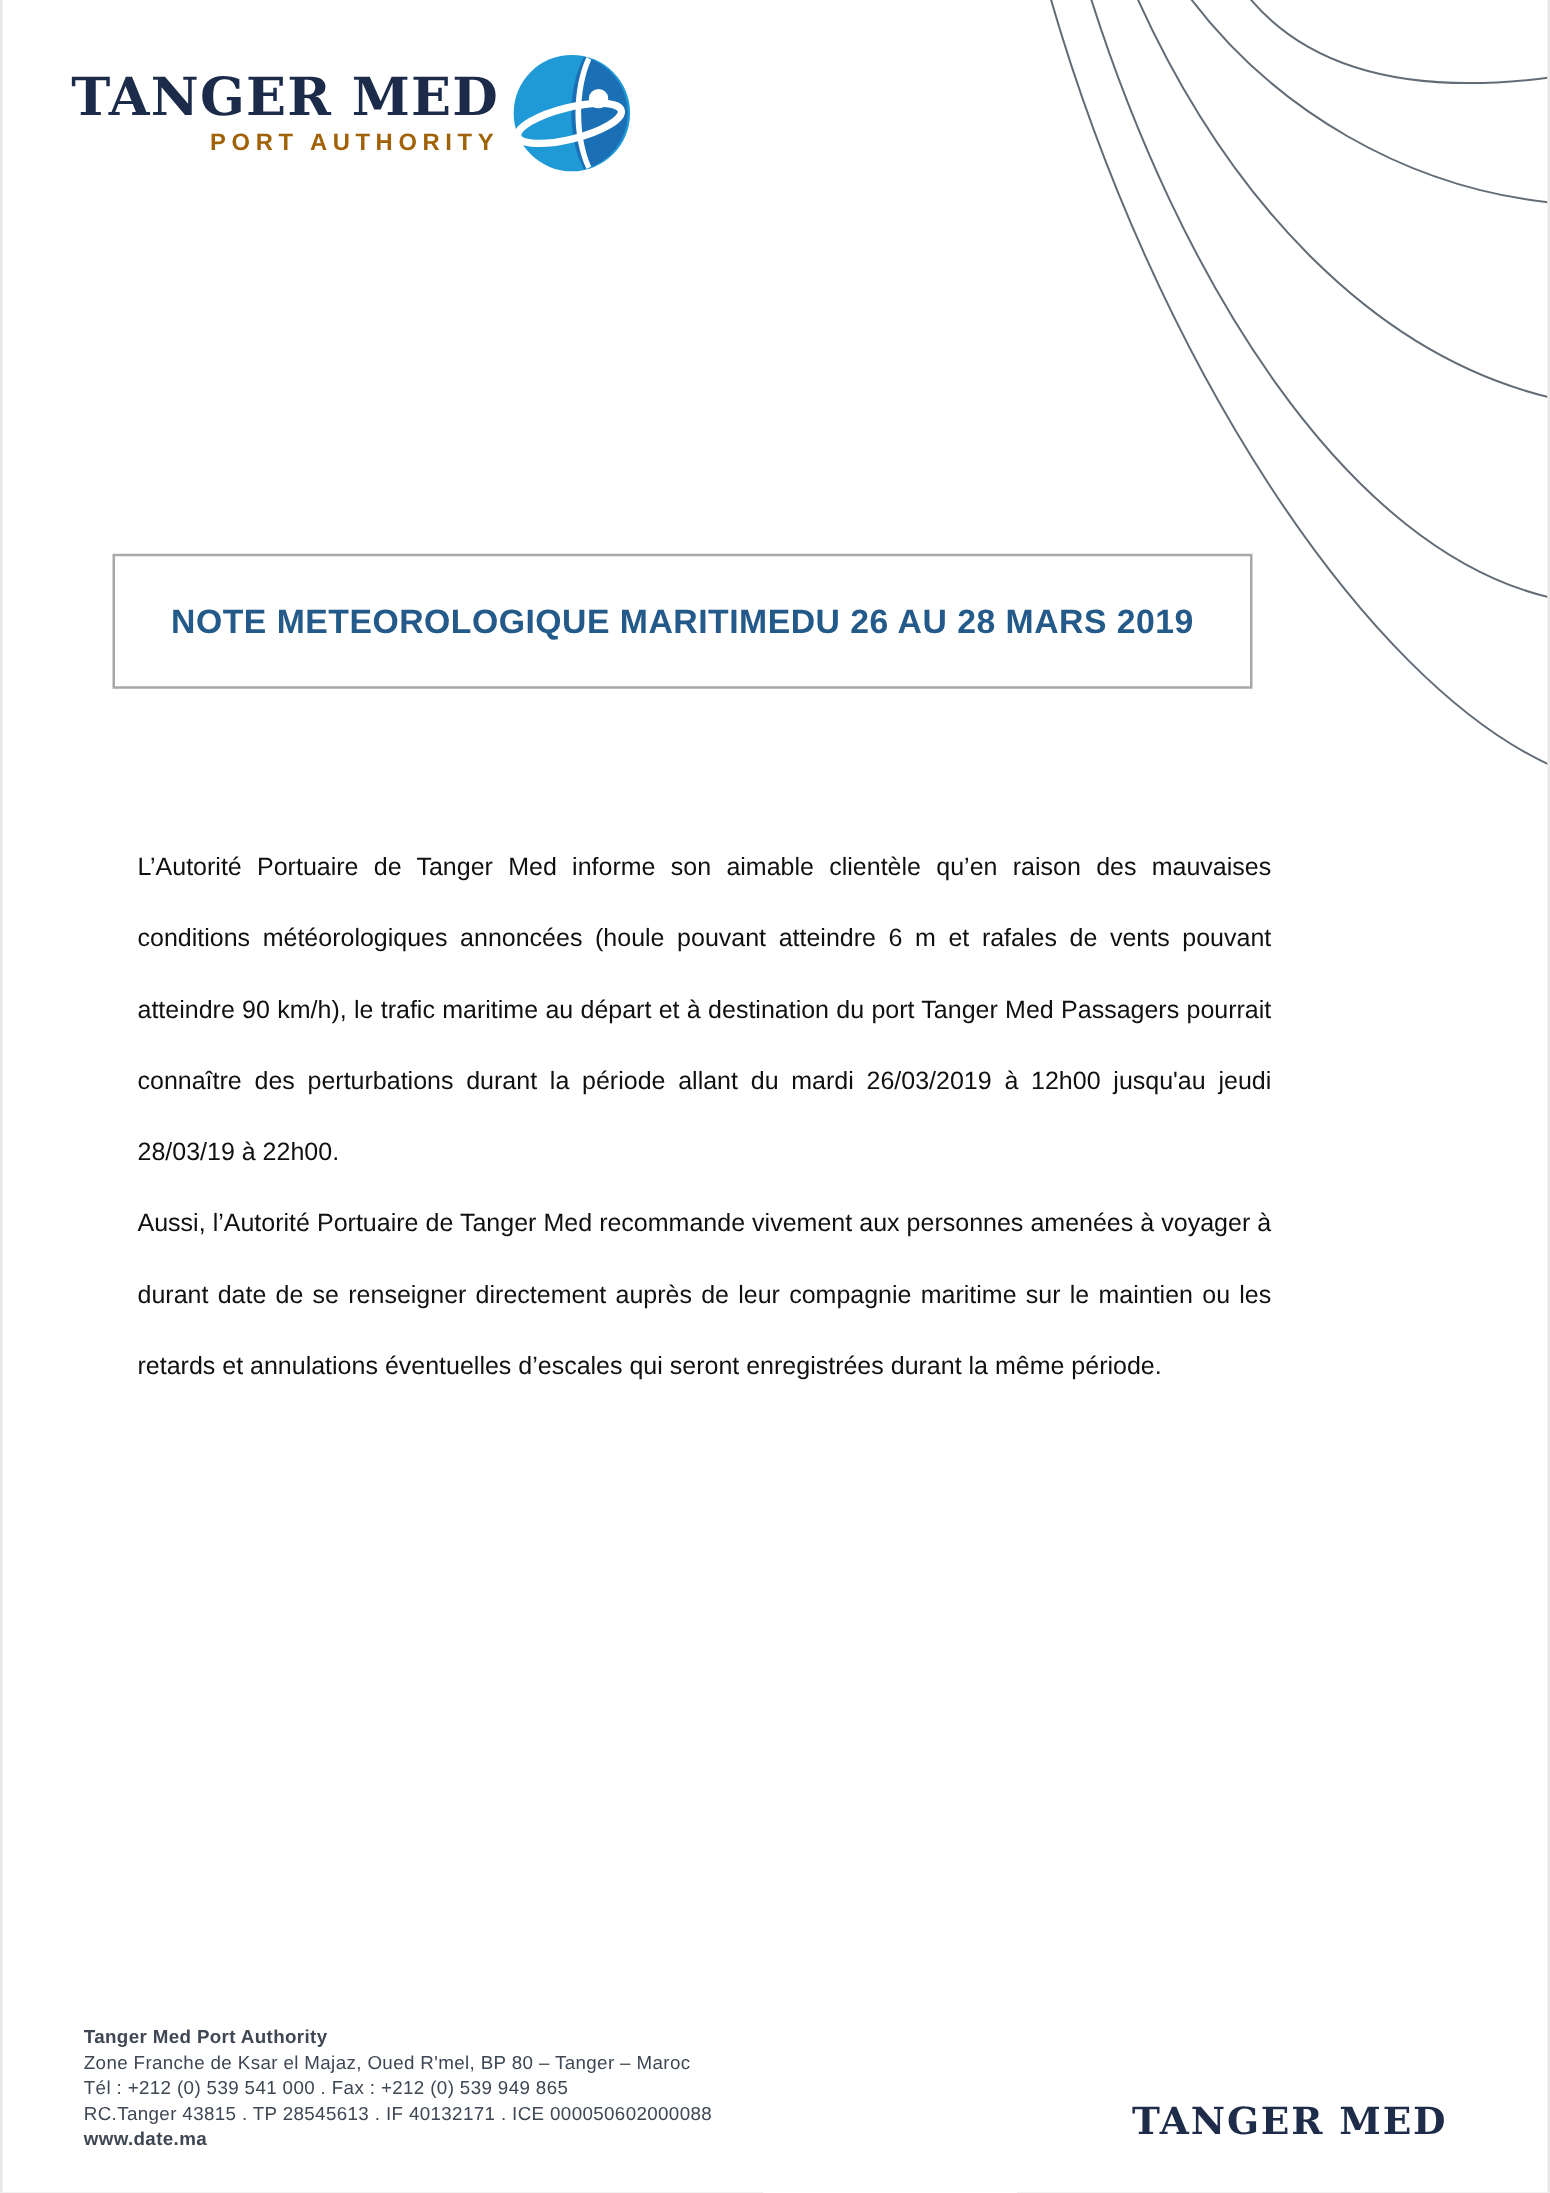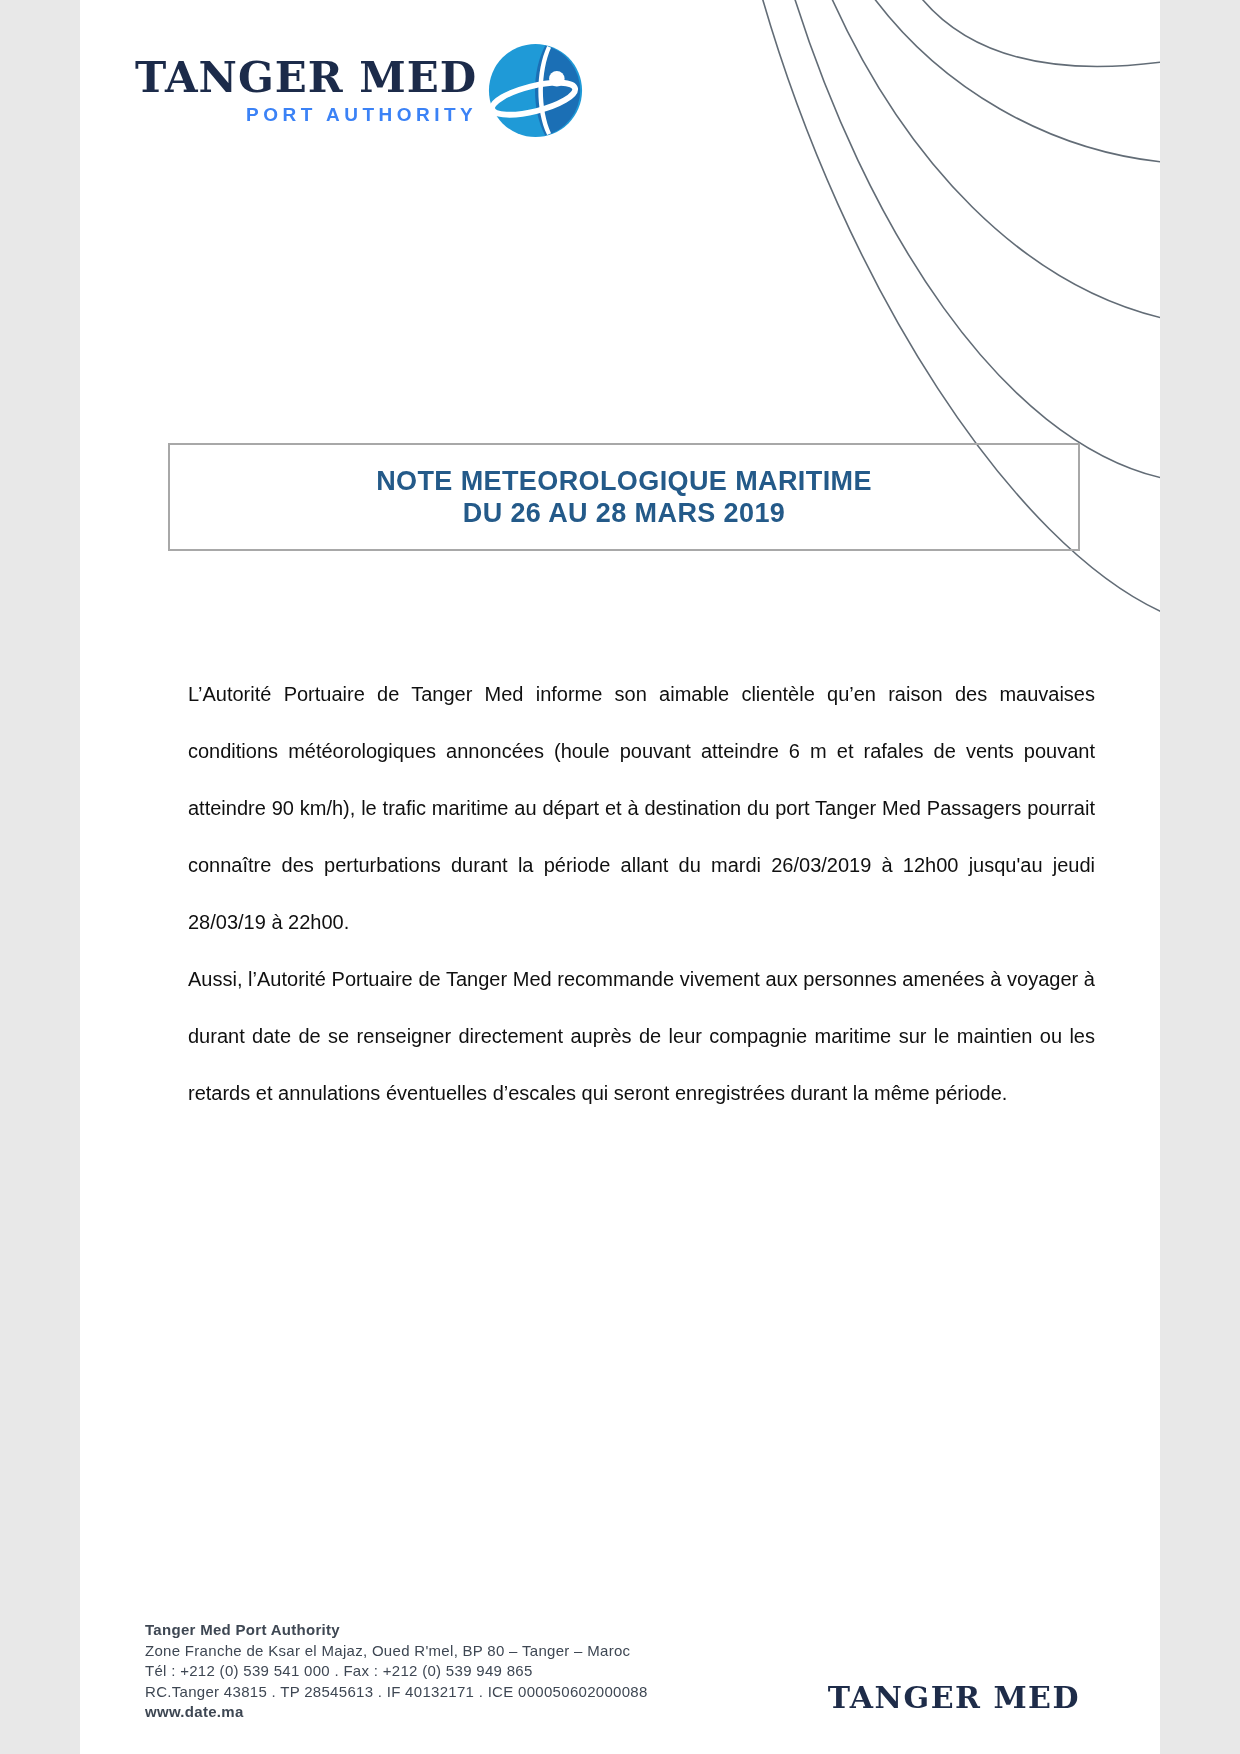--- a/index.html
+++ b/index.html
@@ -1,44 +1,44 @@
 <!DOCTYPE html>
 <html><head>
 <meta charset="utf-8">
 <style>
   html,body{margin:0;padding:0;background:#e8e8e8;}
   .page{
     position:relative;
-    width:1080px;height:1754px;
+    width:1236px;height:1754px;
     background:#ffffff;
     margin:0 auto;
     overflow:hidden;
     font-family:"Liberation Sans", sans-serif;
   }
   
   .curves{position:absolute;top:0;right:0;width:430px;height:660px;pointer-events:none;}
   .curves path{fill:none;stroke:#46525e;stroke-width:1.6;opacity:.85;}
   
   .logo{position:absolute;left:55px;top:42px;display:flex;align-items:center;}
   .logo-text{display:flex;flex-direction:column;align-items:flex-end;margin-right:10px;}
   .logo-title{
     font-family:"DejaVu Serif", serif;
     font-weight:bold;font-size:42px;line-height:46px;
     color:#1c2b4a;letter-spacing:1px;white-space:nowrap;
   }
   .logo-subtitle{
     font-weight:bold;font-size:19px;line-height:24px;
-    color:#3b82f6;letter-spacing:4.5px;white-space:nowrap;margin-top:2px;
+    color:#a16207;letter-spacing:4.5px;white-space:nowrap;margin-top:2px;
   }
   .logo-globe{width:97px;height:97px;}
   
   .title-box{
     position:absolute;left:88px;top:443px;width:912px;height:108px;
     border:2px solid #a8a8a8;
-    display:flex;flex-direction:column;justify-content:center;align-items:center;
+    display:flex;flex-direction:row;justify-content:center;align-items:center;
     box-sizing:border-box;
   }
   .title-line{
     font-weight:bold;font-size:27px;line-height:32px;
     color:#245a89;letter-spacing:.4px;text-align:center;
   }
   
   .body-text{
     position:absolute;left:108px;top:666px;width:907px;
     font-size:20px;line-height:57px;color:#101010;

